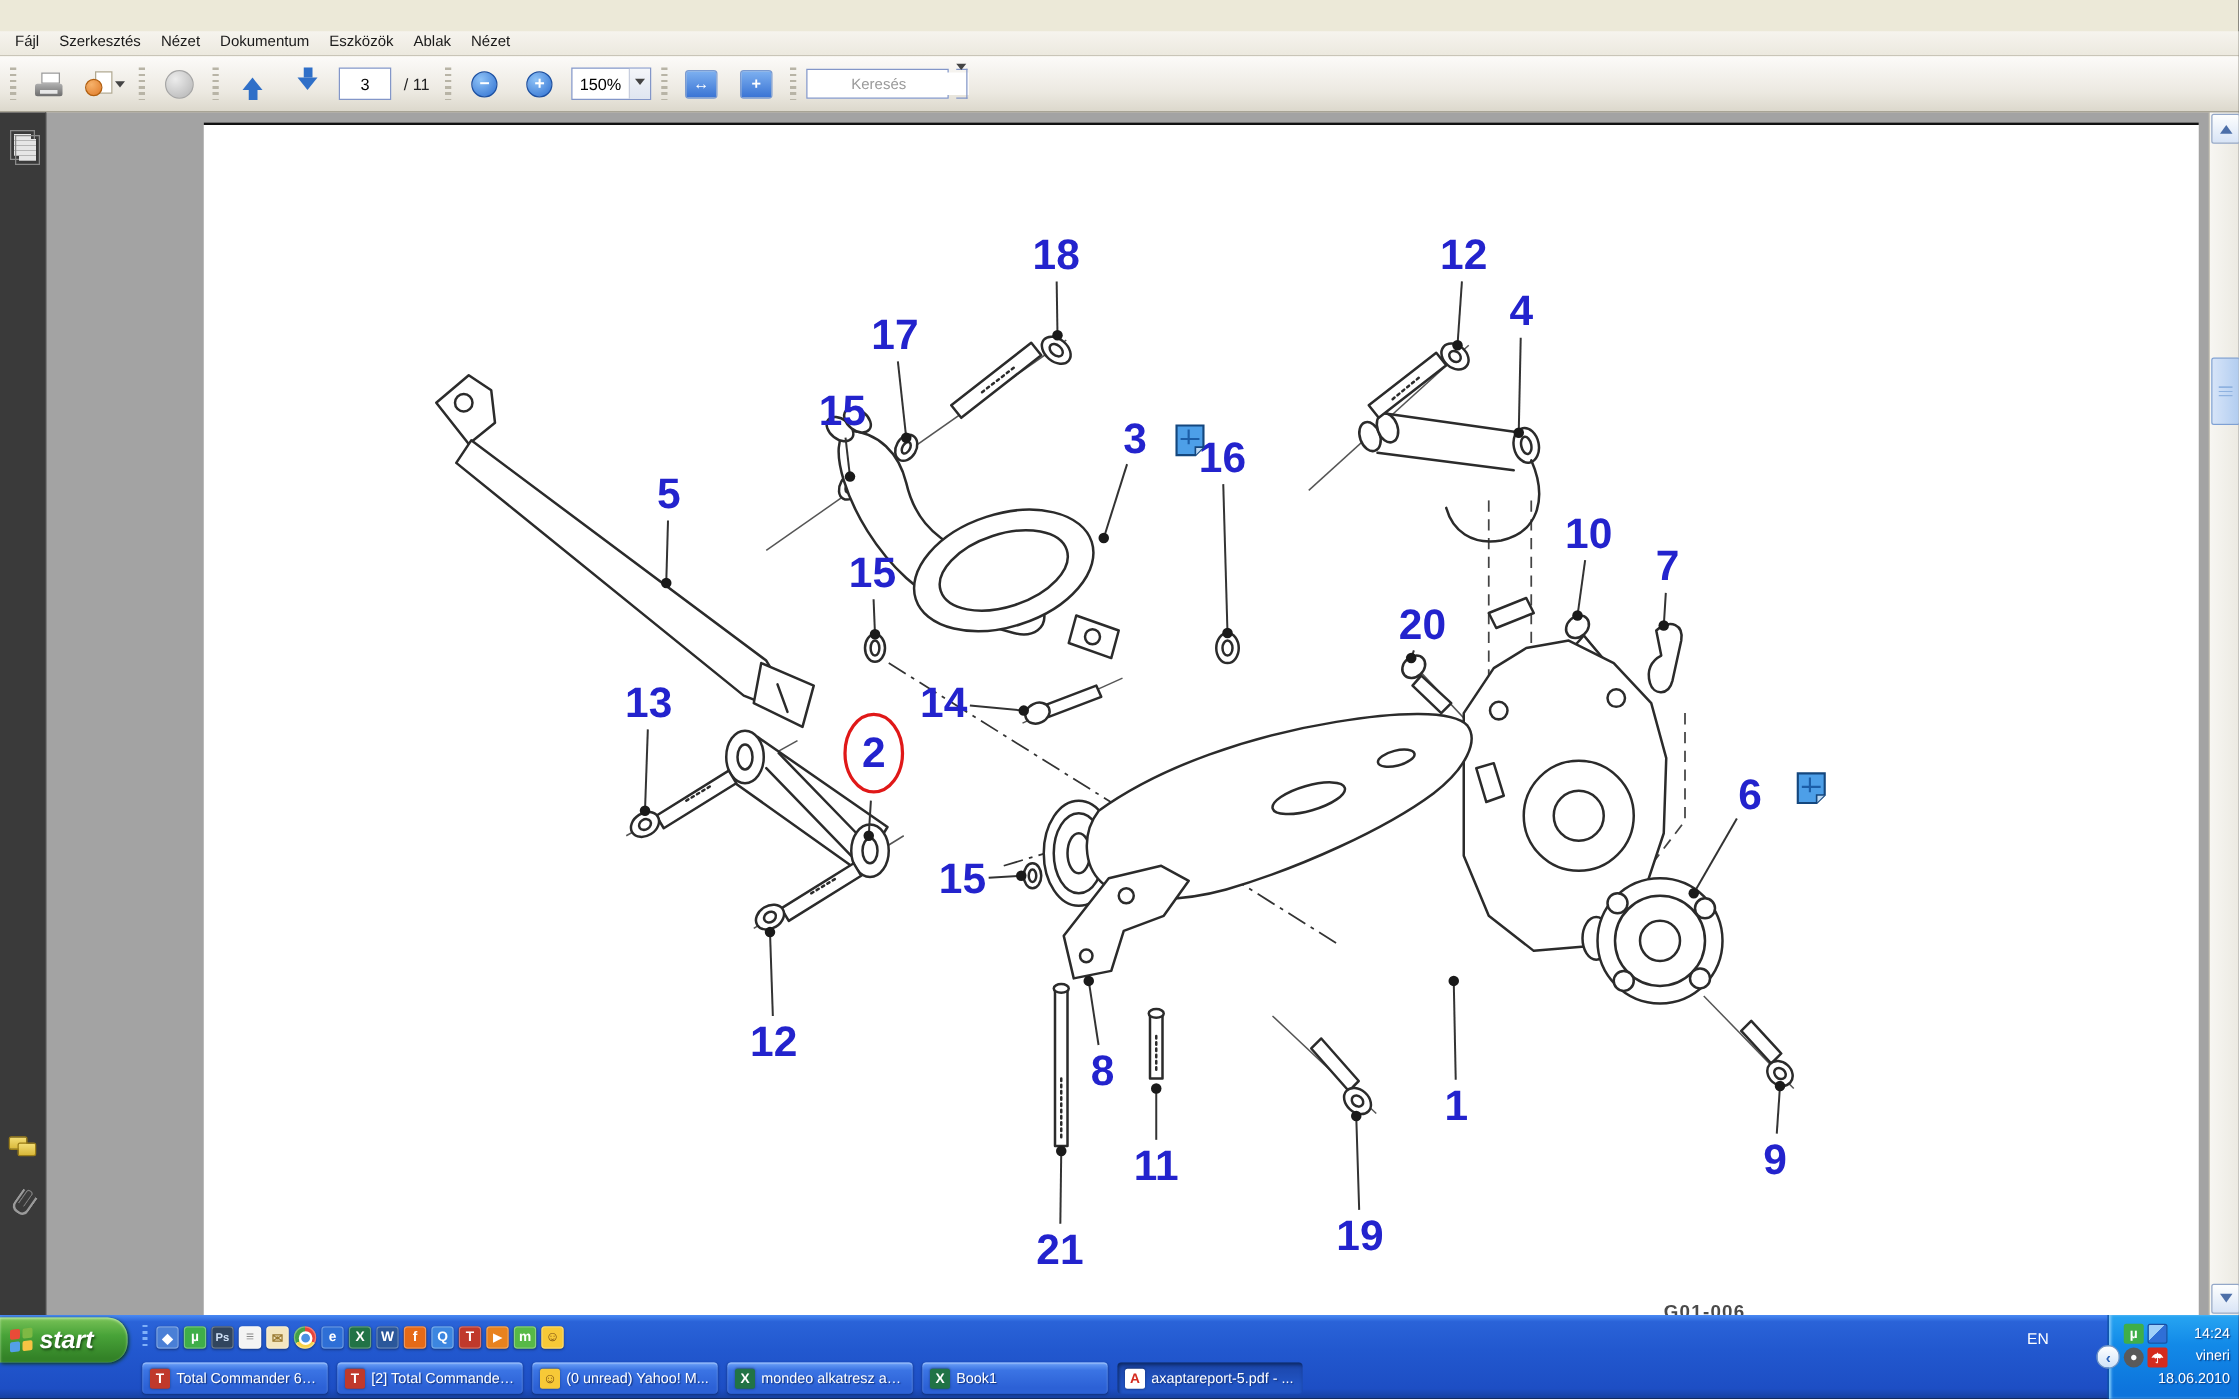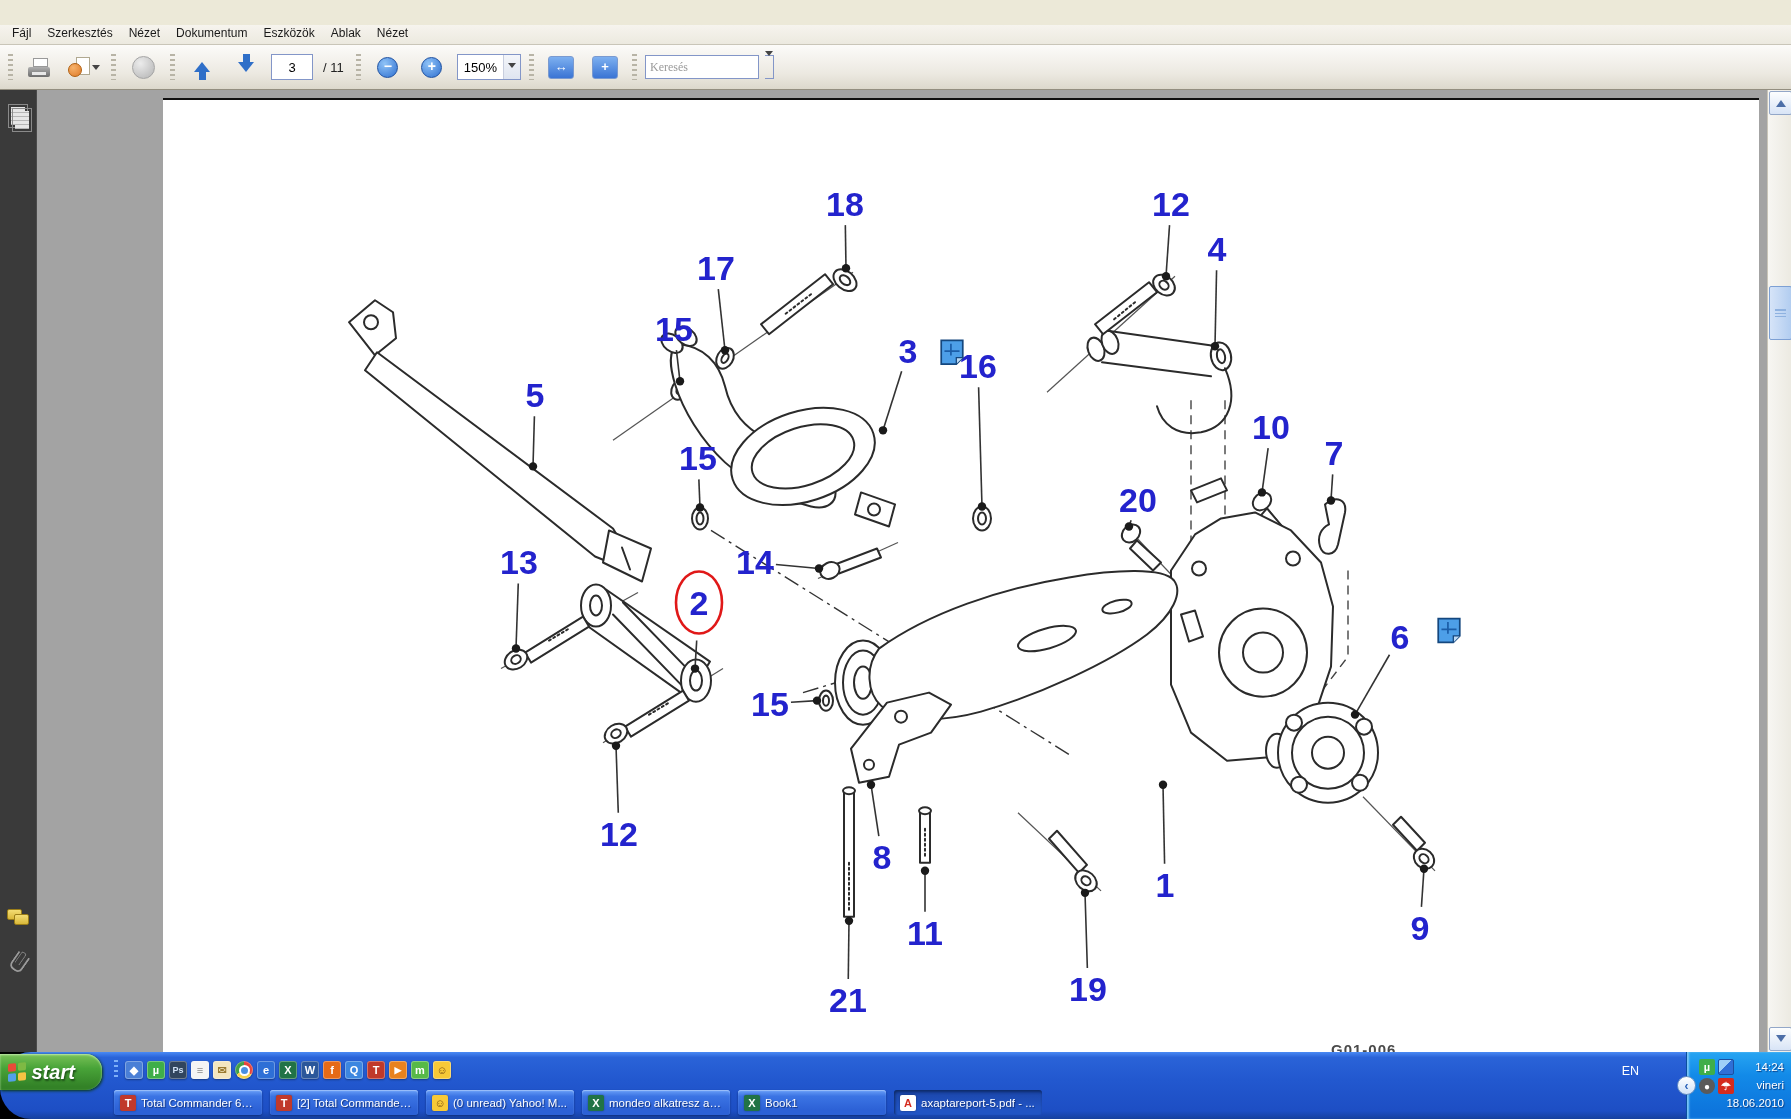--- a/index.html
+++ b/index.html
@@ -53,21 +53,21 @@
   .pagebox{width:36px;height:22px;border:1px solid #8396c8;background:#fff;text-align:center;font-size:13px;font-family:"Liberation Sans",sans-serif;}
   .pagecount{font-size:13px;color:#222;margin:0 4px;white-space:nowrap;}
   .zbtn{width:19px;height:19px;border-radius:50%;color:#fff;font-weight:bold;font-size:14px;line-height:17px;text-align:center;
     background:radial-gradient(circle at 35% 30%,#8fc3f7,#2e6fd0);border:1px solid #1c4fa0;}
   .combo{height:24px;border:1px solid #8396c8;background:#fff;display:flex;align-items:center;font-size:13px;}
   .combo .val{padding:0 6px;}
   .combo .cbtn{width:16px;height:100%;display:flex;align-items:center;justify-content:center;border-left:1px solid #c8cede;background:linear-gradient(#f4f6fa,#dfe5f0);}
   .fitbtn{width:24px;height:21px;border-radius:3px;border:1px solid #7a9ad0;color:#fff;font-weight:bold;font-size:13px;line-height:19px;text-align:center;
     background:linear-gradient(#7db0f0,#3a74d4);}
   .searchbox{width:112px;height:22px;border:1px solid #8396c8;background:#fff;display:flex;align-items:center;}
-  .searchbox input{border:0;outline:0;width:90px;height:18px;font-size:12px;padding:0 4px;font-family:Liberation Serif, serif;color:#333;}
+  .searchbox input{border:0;outline:0;width:90px;height:18px;font-size:12px;padding:0 4px;font-family:Liberation Sans, sans-serif;color:#333;margin-left:31px;}
   .searchbox input::placeholder{color:#9a9a9a;}
 
   
   .content{position:absolute;top:90px;left:0;right:0;bottom:0;background:#a3a3a3;}
   .navstrip{position:absolute;left:0;top:0;bottom:0;width:36px;background:#3a3a3a;border-right:1px solid #4b4b4b;}
   .pages-icon{position:absolute;left:8px;top:14px;width:20px;height:24px;}
   .pages-icon i{position:absolute;width:14px;height:18px;background:#e6e6e6;border:1px solid #8a8a8a;
     background-image:repeating-linear-gradient(180deg,transparent 0 3px,#b5b5b5 3px 4px);background-clip:content-box;padding:2px;}
   .pages-icon i:first-child{left:0;top:0;} .pages-icon i:last-child{left:4px;top:4px;}
   .comments-icon{position:absolute;left:7px;bottom:125px;width:22px;height:18px;}
@@ -87,21 +87,21 @@
   .sbtn.up{top:1px;} .sbtn.down{bottom:1px;}
   .s-tri-up{width:0;height:0;border:5px solid transparent;border-bottom:7px solid #4d6fa8;margin-top:-4px;}
   .s-tri-dn{width:0;height:0;border:5px solid transparent;border-top:7px solid #4d6fa8;margin-bottom:-4px;}
   .sthumb{position:absolute;left:1px;top:196px;width:21px;height:52px;border:1px solid #7da0d4;border-radius:2px;
     background:linear-gradient(90deg,#d6e4f8,#b2cdf0);}
   .sthumb::after{content:"";position:absolute;left:5px;top:22px;width:11px;height:8px;
     background:repeating-linear-gradient(180deg,#8fb2e0 0 1.5px,transparent 1.5px 3.5px);}
 
   
   .taskbar{position:absolute;left:0;bottom:0;width:100%;height:67px;
-    background:linear-gradient(#4a8af4 0%,#2a63d8 8%,#2258cf 42%,#1d4ec4 88%,#16409e 100%);border-radius:31px;}
+    background:linear-gradient(#4a8af4 0%,#2a63d8 8%,#2258cf 42%,#1d4ec4 88%,#16409e 100%);}
   .start-btn{position:absolute;left:0;top:2px;height:36px;width:102px;border-radius:0 16px 16px 0;
     background:linear-gradient(#79c257 0%,#48a338 40%,#338227 90%);box-shadow:1px 1px 3px #0a3a12,inset 0 1px 2px #bfe8a8;
     display:flex;align-items:center;gap:6px;padding-left:8px;box-sizing:border-box;}
   .xpflag{display:grid;grid-template-columns:8px 8px;grid-template-rows:8px 8px;gap:1.5px;transform:skewY(-6deg);}
   .xpflag i{border-radius:1.5px;} .xpflag i:nth-child(1){background:#e84b38;} .xpflag i:nth-child(2){background:#7eb944;}
   .xpflag i:nth-child(3){background:#53a0e8;} .xpflag i:nth-child(4){background:#f6c343;}
   .start-label{color:#fff;font-size:20px;font-weight:bold;font-style:italic;text-shadow:1px 2px 2px #1c4d16;}
   .quick-launch{position:absolute;left:114px;top:8px;display:flex;gap:4px;align-items:center;}
   .quick-launch::before{content:"";width:4px;height:20px;margin-right:3px;
     background:repeating-linear-gradient(180deg,#7fb0f8 0 2px,transparent 2px 5px);}

